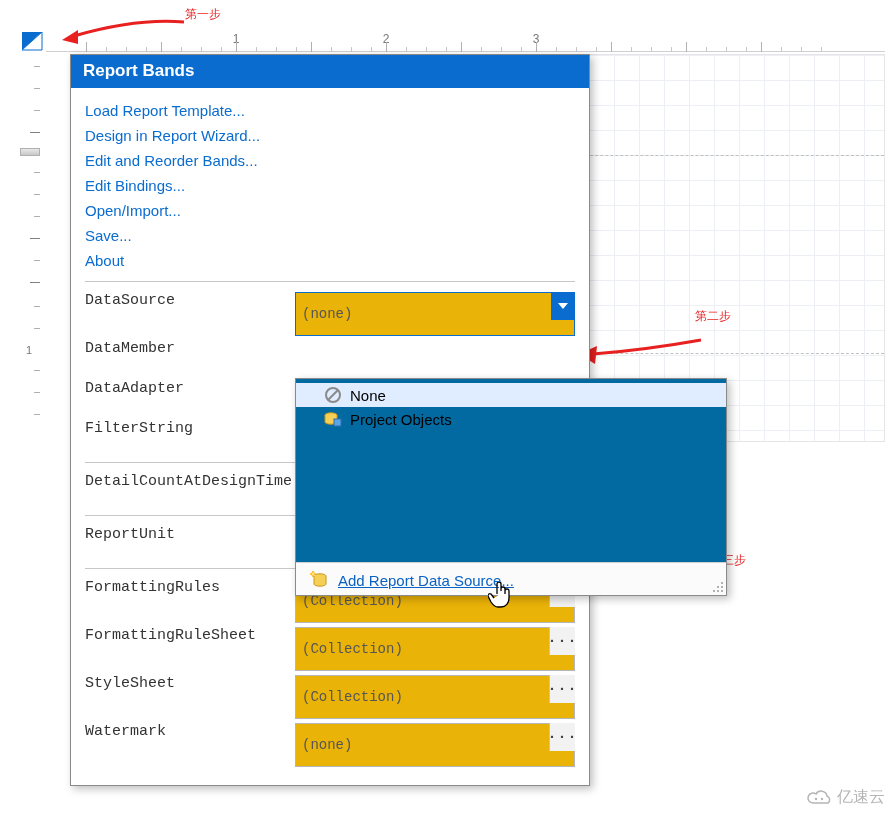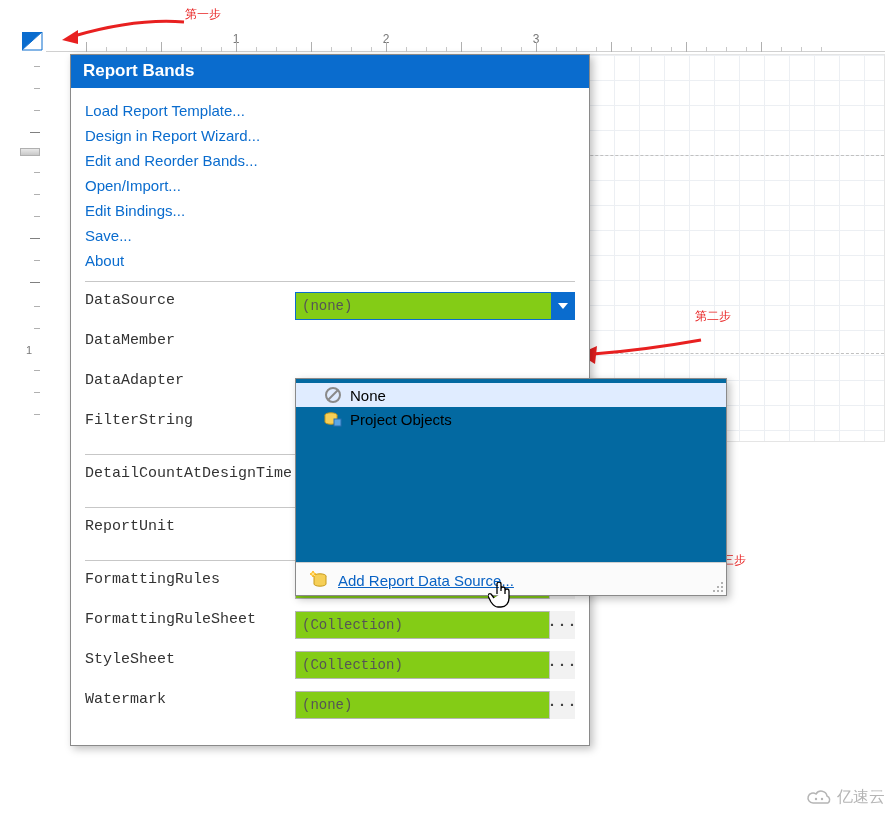--- a/index.html
+++ b/index.html
@@ -186,23 +186,23 @@
     width: 210px;
     flex: 0 0 210px;
     color: #333;
   }
   .prop-field {
     flex: 1;
     position: relative;
   }
   .txtbox {
     width: 100%;
-    height: 28px;
+    height: 44px;
     border: 1px solid #b6b6b6;
-    background: #84cc16;
+    background: #eab308;
     padding: 0 26px 0 6px;
     font-family: inherit;
     font-size: 14px;
     color: #555;
   }
   .txtbox.highlight { border-color: #0a6cce; }
   .drop {
     position: absolute;
     right: 0;
     top: 0;
@@ -397,22 +397,22 @@
   <polygon class="arrowhead" points="4,17 22,9 22,26"></polygon>
 </svg>
 
 <div class="smart-panel">
   <div class="panel-title">Report Bands</div>
   <div class="panel-body">
     <div class="link-list">
       <a class="lnk">Load Report Template...</a>
       <a class="lnk">Design in Report Wizard...</a>
       <a class="lnk">Edit and Reorder Bands...</a>
+      <a class="lnk">Edit Bindings...</a>
       <a class="lnk">Open/Import...</a>
-      <a class="lnk">Edit Bindings...</a>
       <a class="lnk">Save...</a>
       <a class="lnk">About</a>
     </div>
 
     <div class="separator"></div>
 
     <div class="prop-row">
       <div class="prop-label">DataSource</div>
       <div class="prop-field">
         <input class="txtbox highlight" readonly="" value="(none)" style="">

